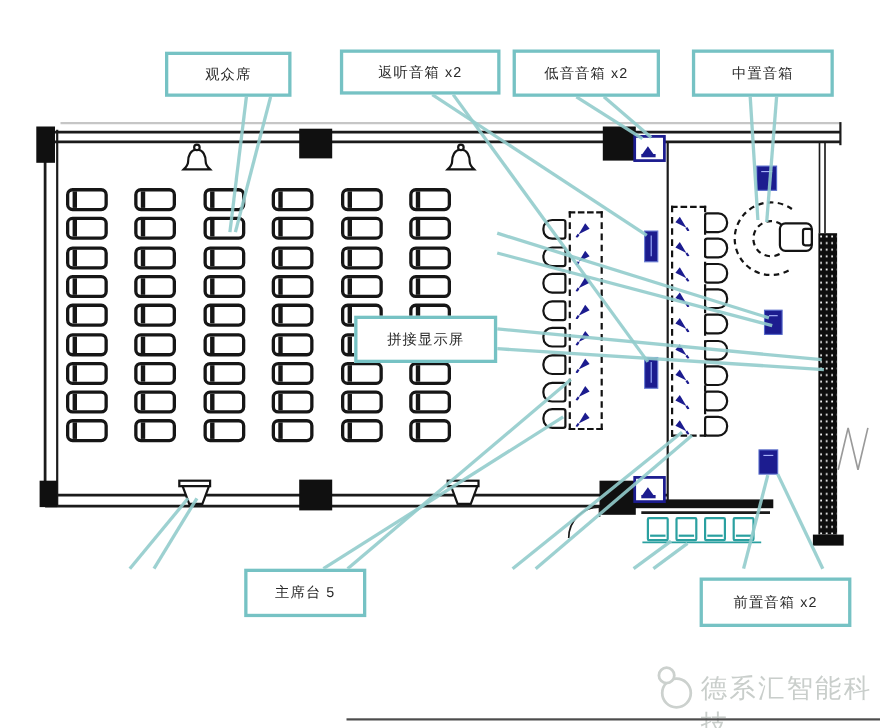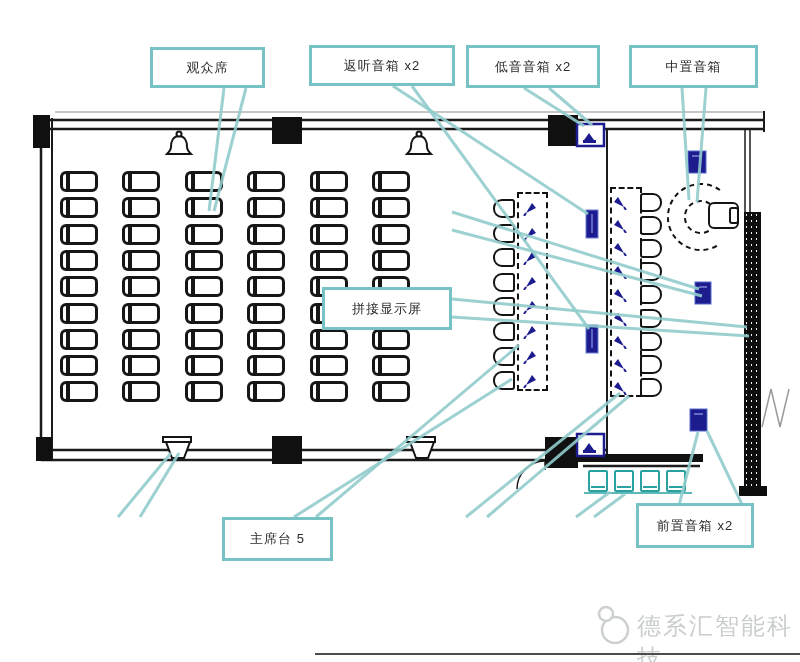--- a/index.html
+++ b/index.html
@@ -348,21 +348,21 @@
       <line x1="676" y1="517" x2="698" y2="432" stroke="#92cccc" stroke-width="3" stroke-opacity="0.9"></line>
       <line x1="748" y1="517" x2="707" y2="431" stroke="#92cccc" stroke-width="3" stroke-opacity="0.9"></line>
     </svg>
 
   <div class="callout" style="left:150px;top:47px;width:115px;height:41px">观众席</div>
   <div class="callout" style="left:309px;top:45px;width:146px;height:41px">返听音箱 x2</div>
   <div class="callout" style="left:466px;top:45px;width:134px;height:43px">低音音箱 x2</div>
   <div class="callout" style="left:629px;top:45px;width:129px;height:43px">中置音箱</div>
   <div class="callout" style="left:322px;top:287px;width:130px;height:43px">拼接显示屏</div>
   <div class="callout" style="left:222px;top:517px;width:111px;height:44px">主席台 5</div>
-  <div class="callout" style="left:636px;top:503px;width:118px;height:45px">前置音箱 x2</div>
+  <div class="callout" style="left:636px;top:525px;width:138px;height:45px">前置音箱 x2</div>
 
   <svg width="46" height="48" style="left:594px;top:602px;z-index:8">
     <circle cx="21" cy="28" r="13" stroke="#ccd1ce" stroke-width="2.5" fill="none"></circle>
     <circle cx="12" cy="12" r="7" stroke="#ccd1ce" stroke-width="2.5" fill="#fff"></circle>
   </svg>
   <div class="watermark">德系汇智能科技</div>
   <div class="bottom-rule"></div>
 </div>
 
 </body></html>

